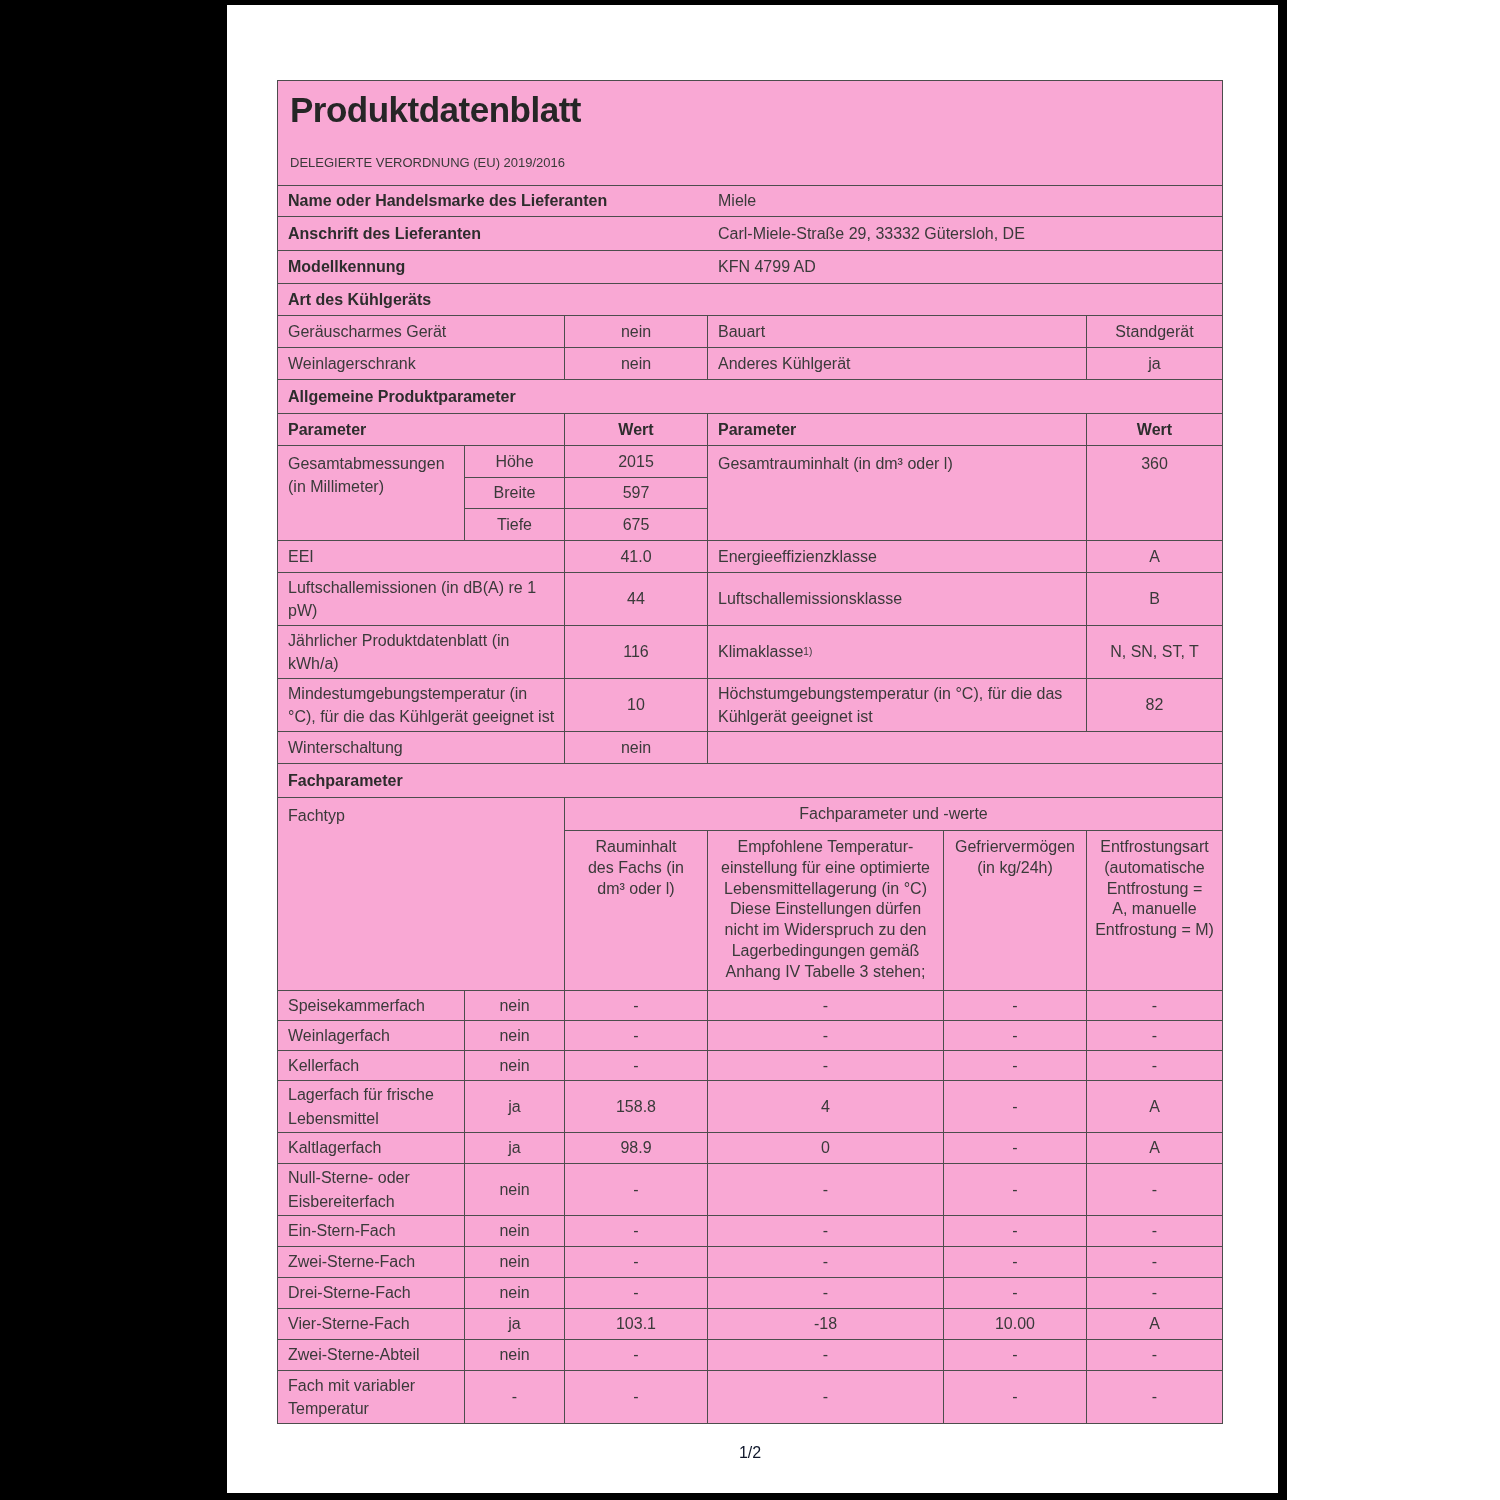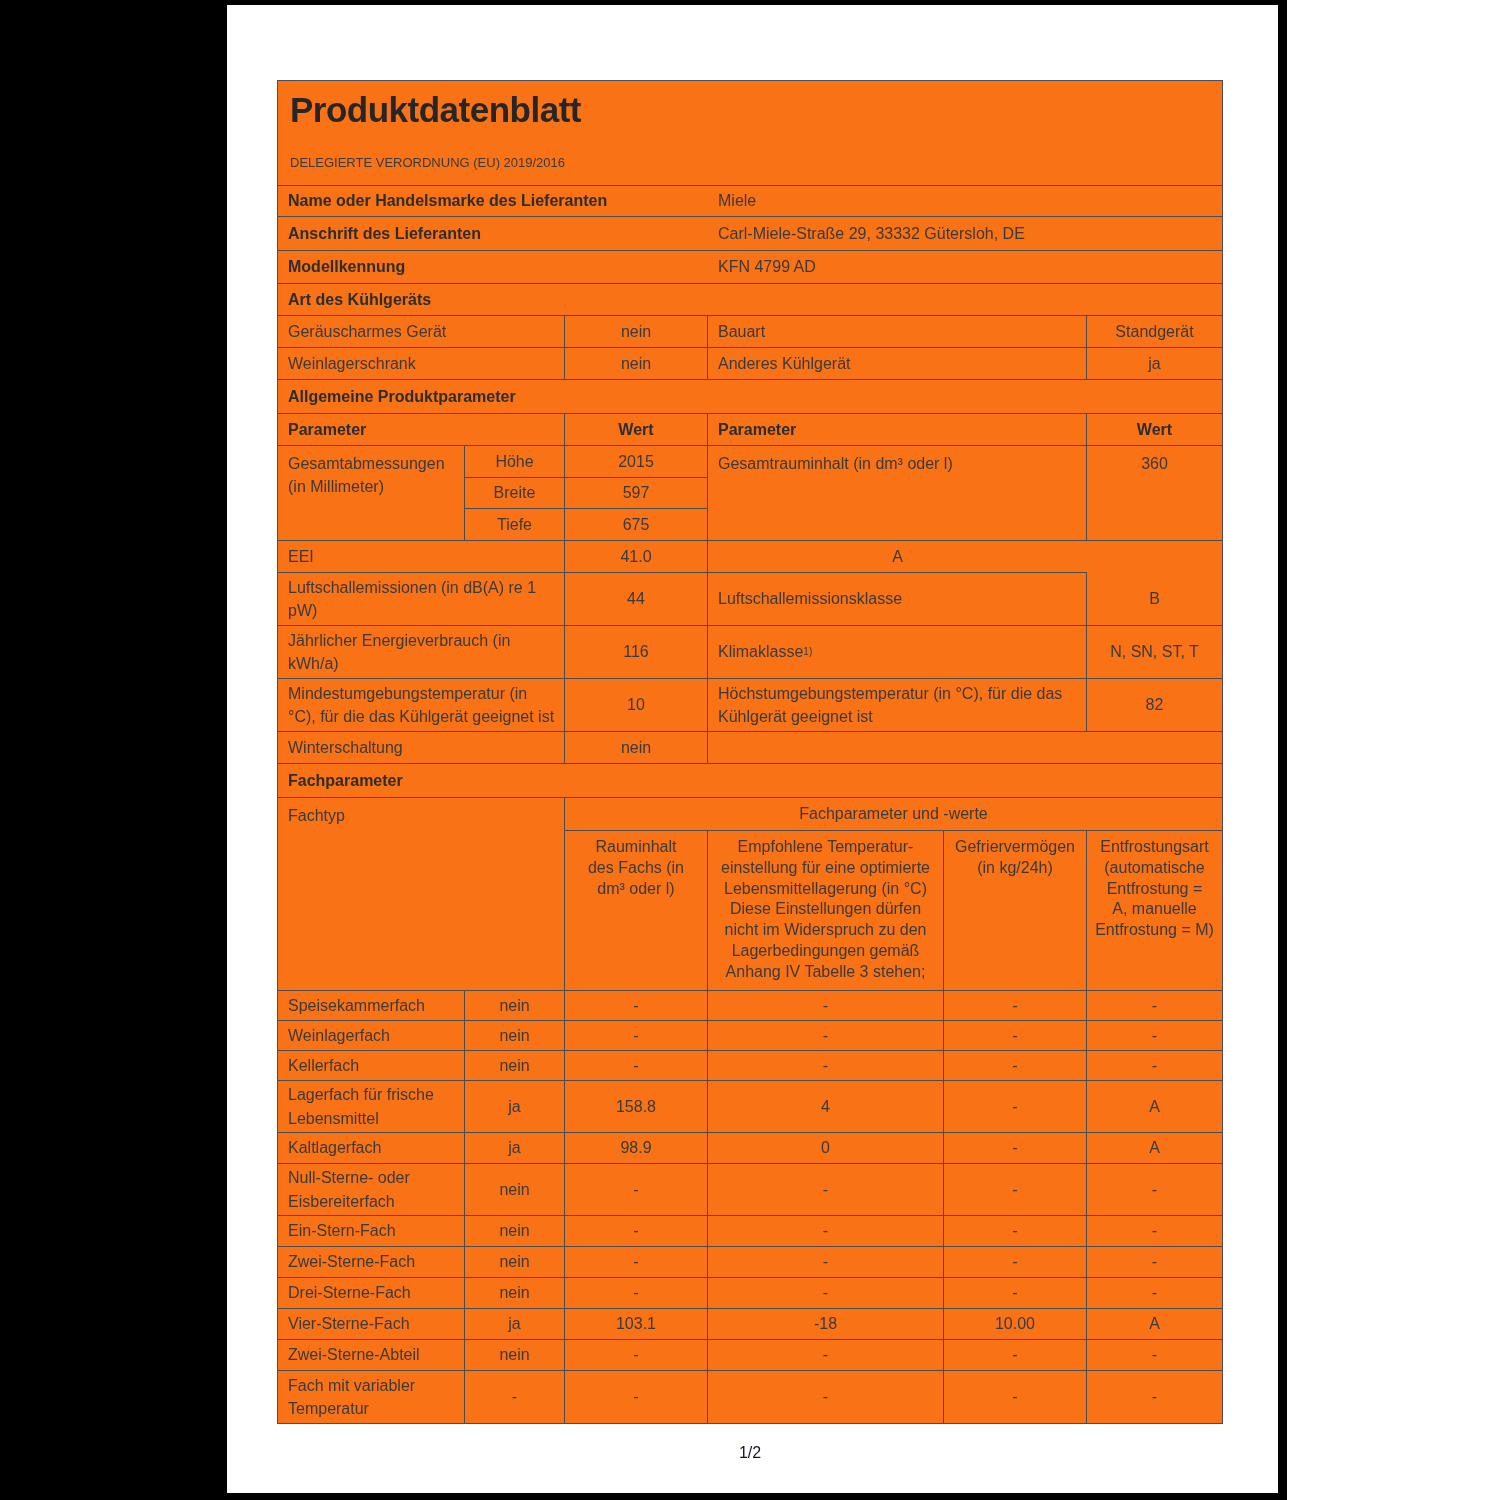--- a/index.html
+++ b/index.html
@@ -2,21 +2,21 @@
 <html><head>
 <meta charset="utf-8">
 <style>
   html,body{margin:0;padding:0;}
   body{
     width:1500px;height:1500px;position:relative;background:#ffffff;
     font-family:"Liberation Sans", sans-serif;overflow:hidden;
   }
   .photo{position:absolute;left:0;top:0;width:1287px;height:1500px;background:#000;}
   .sheet{position:absolute;left:227px;top:5px;width:1051px;height:1488px;background:#fff;}
-  .doc{position:absolute;left:277px;top:80px;width:946px;border:1px solid #4d4d4d;box-sizing:border-box;background:#f97316;}
+  .doc{position:absolute;left:277px;top:80px;width:946px;border:1px solid #4d4d4d;box-sizing:border-box;background:#f9a8d4;}
   .grid{display:grid;width:100%;}
   .gridA{grid-template-columns:187px 100px 143px 379px 135px;
          grid-template-rows:105px 31px 34px 33px 32px 32px 32px 34px 32px 32px 31px 32px 32px 53px 53px 53px 32px;}
   .gridB{grid-template-columns:187px 100px 143px 236px 143px 135px;
          grid-template-rows:34px 33px 160px 30px 30px 30px 52px 31px 52px 31px 31px 31px 31px 31px 52px;}
   .cell{
     display:flex;align-items:center;box-sizing:border-box;
     border-right:1px solid #4d4d4d;border-bottom:1px solid #4d4d4d;
     padding:2px 8px;font-size:16px;line-height:1.45;color:#3a3a3a;
     white-space:pre-line;overflow:hidden;
@@ -91,29 +91,30 @@
     <div class="cell ctr">2015</div>
     <div class="cell lbl top rs3">Gesamtrauminhalt (in dm³ oder l)</div>
     <div class="cell ctr top rs3 nr">360</div>
     <div class="cell ctr">Breite</div>
     <div class="cell ctr">597</div>
     <div class="cell ctr">Tiefe</div>
     <div class="cell ctr">675</div>
 
     <div class="cell lbl s2">EEI</div>
     <div class="cell ctr">41.0</div>
+    <div class="cell lbl">Energieeffizienzklasse</div>
     <div class="cell ctr nr">A</div>
 
     <div class="cell lbl s2">Luftschallemissionen (in dB(A) re 1
 pW)</div>
     <div class="cell ctr">44</div>
     <div class="cell lbl">Luftschallemissionsklasse</div>
     <div class="cell ctr nr">B</div>
 
-    <div class="cell lbl s2">Jährlicher Energieverbrauch (in
+    <div class="cell lbl s2">Jährlicher Produktdatenblatt (in
 kWh/a)</div>
     <div class="cell ctr">116</div>
     <div class="cell lbl"><span>Klimaklasse</span><sup>1)</sup></div>
     <div class="cell ctr nr">N, SN, ST, T</div>
 
     <div class="cell lbl s2">Mindestumgebungstemperatur (in
 °C), für die das Kühlgerät geeignet ist</div>
     <div class="cell ctr">10</div>
     <div class="cell lbl">Höchstumgebungstemperatur (in °C), für die das
 Kühlgerät geeignet ist</div>

